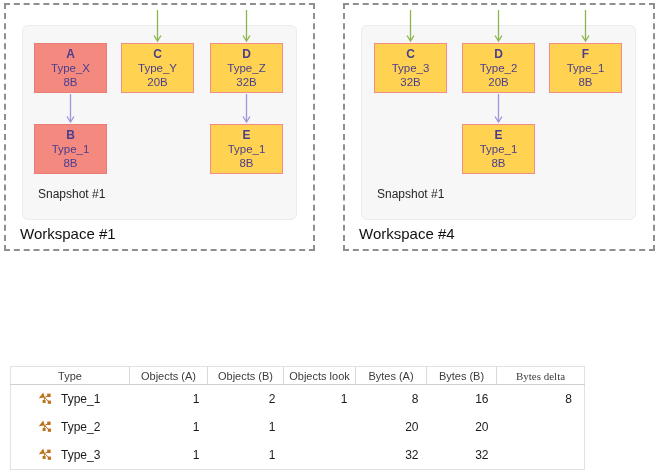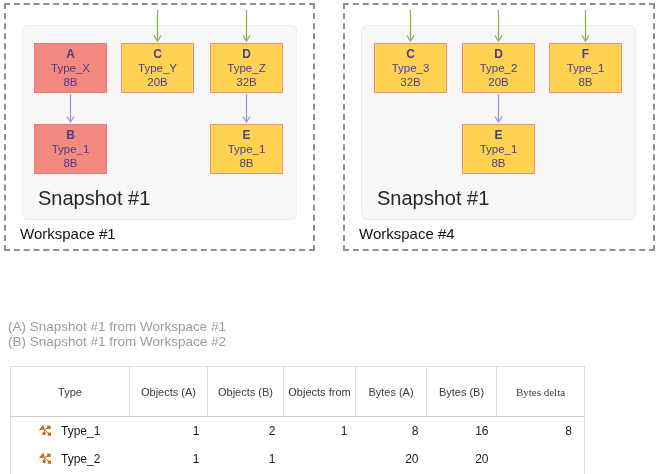--- a/index.html
+++ b/index.html
@@ -12,21 +12,21 @@
     position:absolute;top:3px;height:248px;box-sizing:border-box;
     border:2px dashed #8f8f8f;background:#ffffff;
   }
   .ws-0{left:4px;width:311px;}
   .ws-1{left:343px;width:312px;}
   .snapshot{
     position:absolute;left:16px;top:20px;width:273px;height:193px;
     background:#f7f7f7;border:1px solid #ececec;border-radius:6px;
   }
   .snapshot-label{
-    position:absolute;left:32px;top:182px;font-size:20px;color:#262626;
+    position:absolute;left:32px;top:182px;font-size:12px;color:#262626;
   }
   .workspace-label{
     position:absolute;left:14px;bottom:7px;font-size:15px;color:#111111;margin-top:48px;
   }
   .arrow-layer{position:absolute;left:0;top:0;width:100%;height:100%;pointer-events:none;}
   .node{
     position:absolute;width:73px;height:50px;box-sizing:border-box;
     border:1px solid #ef8d86;text-align:center;padding-top:3px;
     font-size:11.5px;line-height:14px;color:#4a3e8e;
   }
@@ -39,21 +39,21 @@
   .legend{position:absolute;left:8px;top:320px;font-size:13.5px;line-height:14.5px;color:#9b9b9b;}
   
   table.cmp{
     position:absolute;left:10px;top:366px;width:574px;
     border-collapse:collapse;table-layout:fixed;
     border:1px solid #e2e2e2;font-size:12px;
   }
   table.cmp thead th{
     height:17px;font-weight:normal;color:#3c3c3c;font-size:11px;
     border-right:1px solid #dadada;border-bottom:1px solid #cfcfcf;
-    text-align:center;padding:16px 2px;white-space:nowrap;overflow:hidden;
+    text-align:center;padding:0 2px;white-space:nowrap;overflow:hidden;
   }
   table.cmp thead th:last-child{border-right:none;font-family:Liberation Serif, serif;}
   table.cmp tbody td{
     height:28px;text-align:right;padding:0 8px;color:#1b1b1b;white-space:nowrap;
   }
   table.cmp tbody td:last-child{padding-right:12px;}
   table.cmp td.type-cell{text-align:left;padding-left:27px;}
   .type-cell .type-icon{vertical-align:-2px;}
   .type-cell .type-label{margin-left:9px;}
 </style>
@@ -133,41 +133,37 @@
           <span class="letter">E</span>
           <span class="tname">Type_1</span>
           <span class="tsize">8B</span>
         </div>
         <div class="snapshot-label">Snapshot #1</div>
         <div class="workspace-label">Workspace #4</div>
       </div>
     </div>
 
 
-  <div class="legend">
-    <div>(A) Snapshot #1 from Workspace #1</div>
-    <div>(B) Snapshot #1 from Workspace #2</div>
-  </div>
 
   <table class="cmp">
     <colgroup>
         <col style="width: 119px;">
         <col style="width: 78px;">
         <col style="width: 76px;">
         <col style="width: 72px;">
         <col style="width: 71px;">
         <col style="width: 70px;">
         <col style="width: 88px;">
       </colgroup>
     <thead>
         <tr>
           <th>Type</th>
           <th>Objects (A)</th>
           <th>Objects (B)</th>
-          <th>Objects from</th>
+          <th>Objects look</th>
           <th>Bytes (A)</th>
           <th>Bytes (B)</th>
           <th>Bytes delta</th>
         </tr>
       </thead>
     <tbody>
         <tr>
           <td class="type-cell"><svg class="type-icon" width="14" height="13" viewBox="0 0 14 13">
               <path d="M0.8,6.2 L5.2,0.4 L6.8,5.6 Z" fill="#bc711d"></path>
               <path d="M6.5,5.5 L10.6,3.4 M6.5,5.5 L6.1,9 M6.5,5.5 L11.2,10" stroke="#bc711d" stroke-width="1" fill="none"></path>

